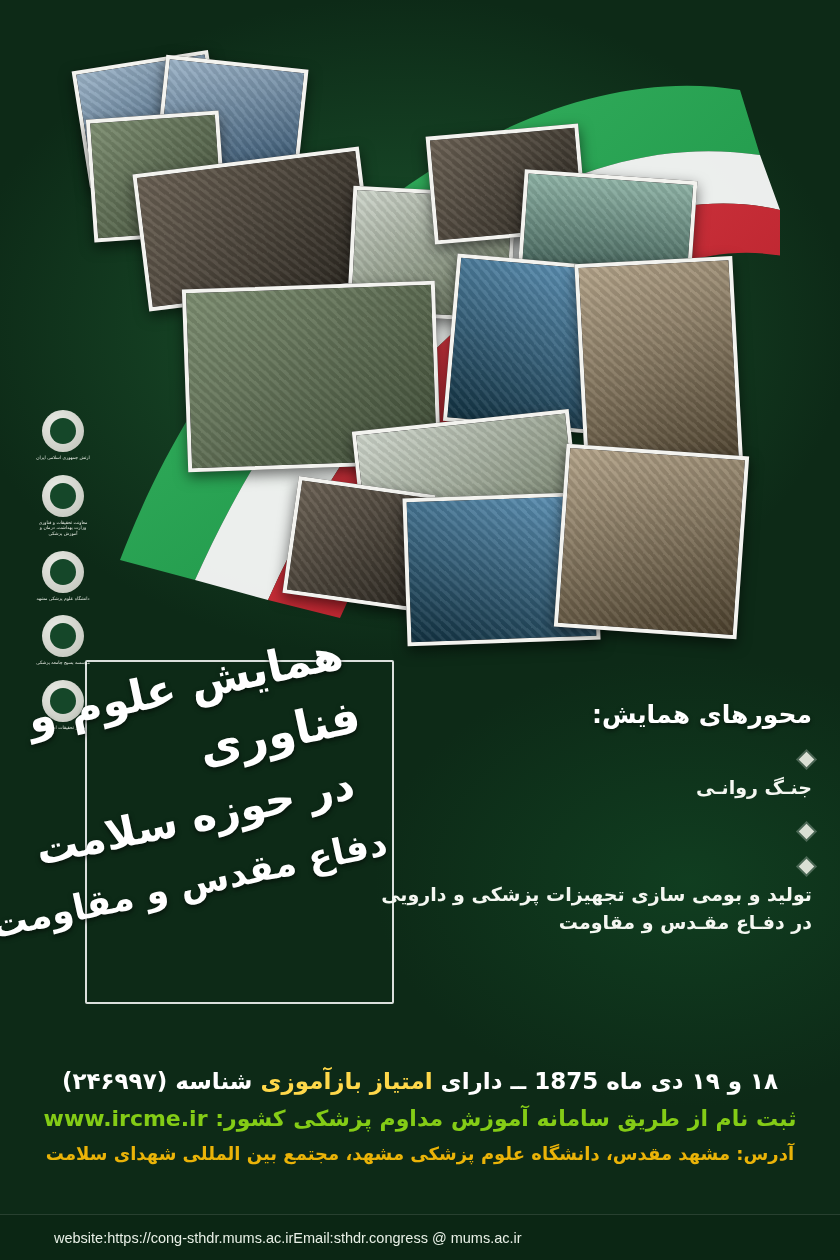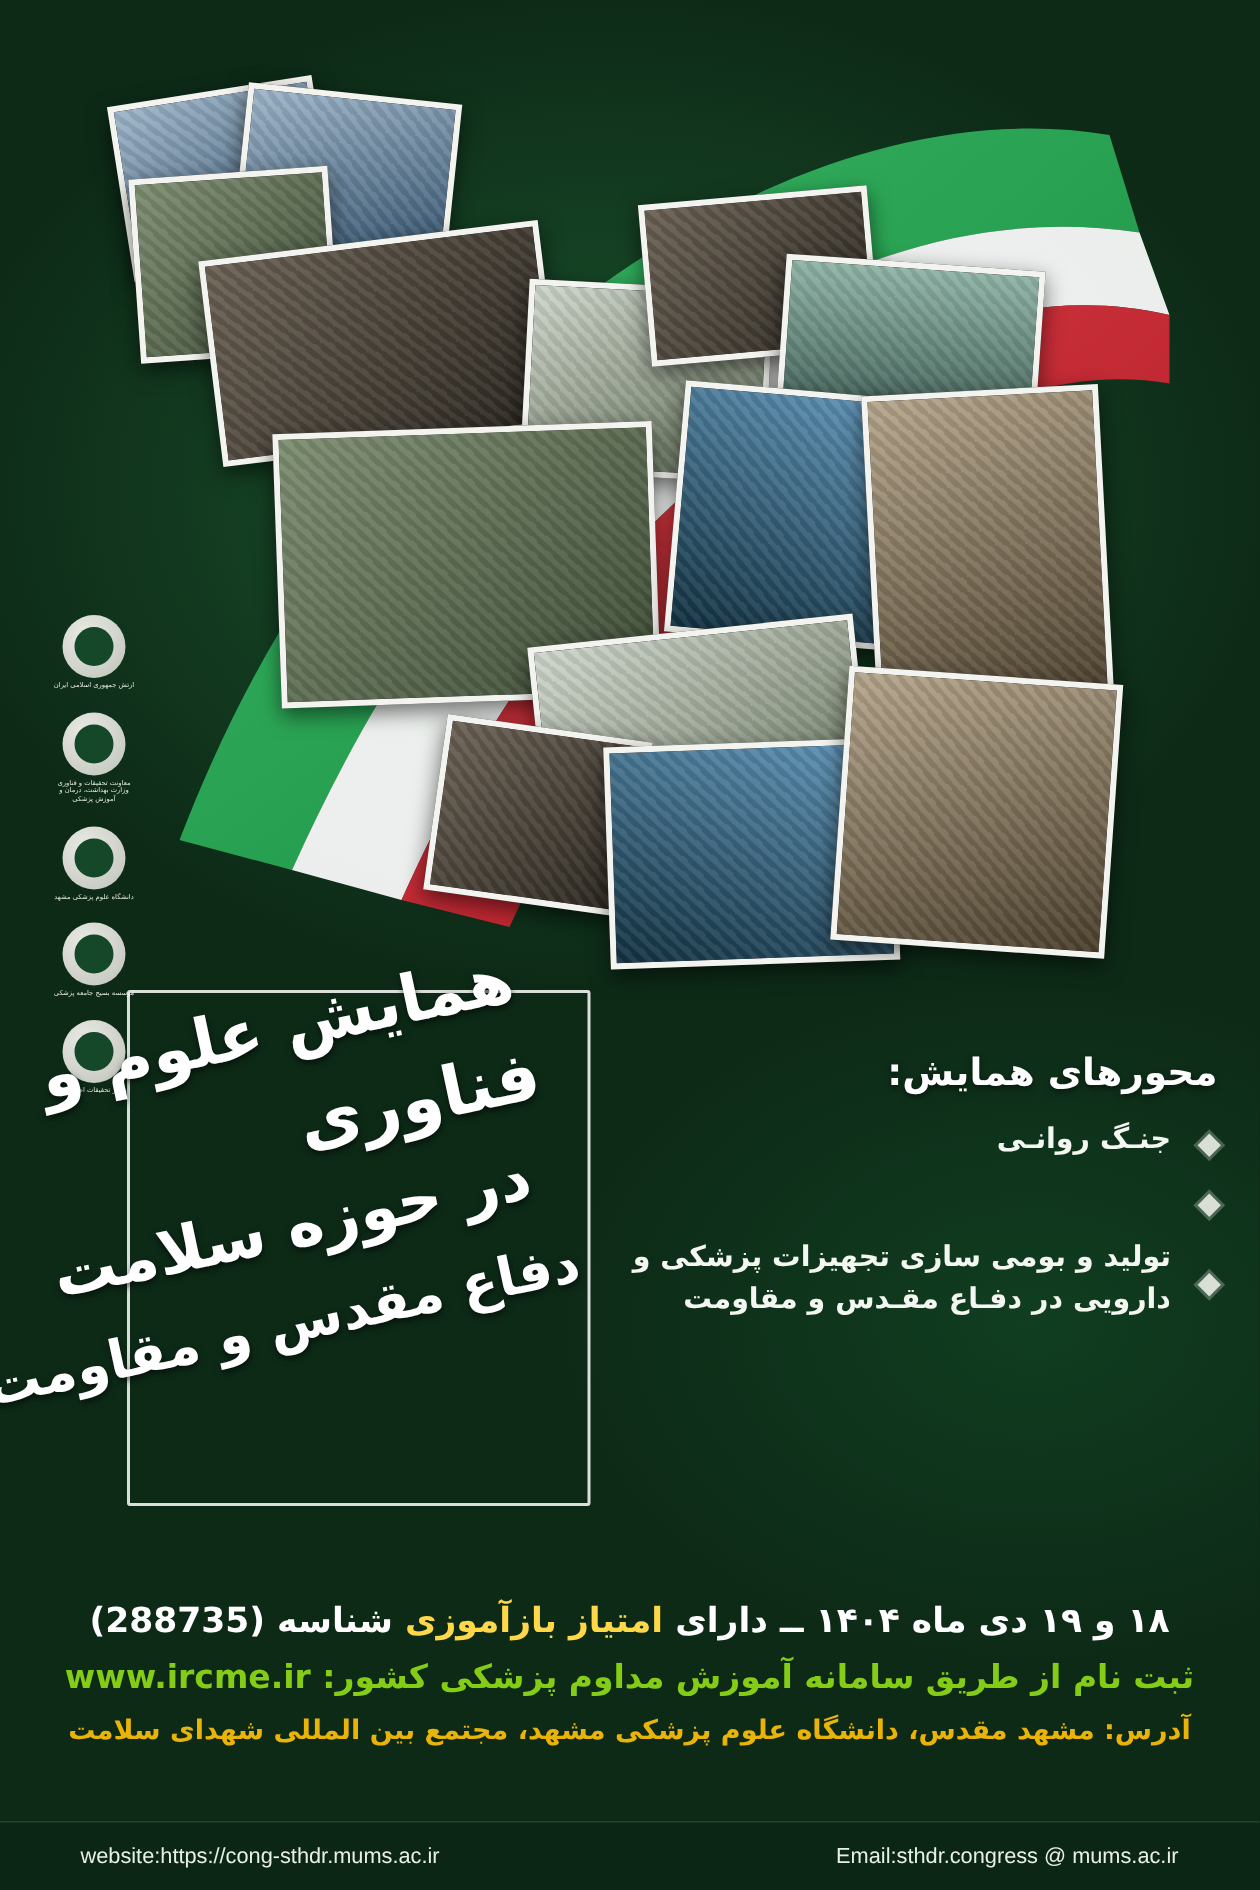--- a/index.html
+++ b/index.html
@@ -157,24 +157,24 @@
   }
   .topics-head {
     font-size: 25px;
     font-weight: bold;
     color: #ffffff;
     margin-bottom: 16px;
     text-shadow: 0 2px 4px rgba(0,0,0,.5);
   }
   .topic {
     display: flex;
-    flex-direction: row;
-    align-items: center;
+    flex-direction: column;
+    align-items: flex-start;
     justify-content: flex-start;
-    gap: 20px;
+    gap: 8px;
     margin-bottom: 15px;
   }
   .topic .bullet {
     flex: 0 0 auto;
     width: 11px;
     height: 11px;
     margin-top: 9px;
     background: #d9dfd4;
     transform: rotate(45deg);
     box-shadow: 0 0 0 2px rgba(255,255,255,.25);
@@ -221,21 +221,20 @@
   .strip {
     position: absolute;
     left: 0;
     right: 0;
     bottom: 0;
     height: 46px;
     background: #0b2614;
     border-top: 1px solid rgba(255,255,255,.12);
     display: flex;
     align-items: center;
-    justify-content: space-between;
     padding: 0 54px;
     box-sizing: border-box;
     direction: ltr;
   }
   .strip span {
     font-size: 14.5px;
     color: #e8efe6;
     font-family: "Liberation Sans", sans-serif;
   }
 </style>
@@ -350,21 +349,21 @@
       <span class="bullet"></span>
     </div>
     <div class="topic">
       <span class="bullet"></span>
       <span class="txt">تولید و بومی سازی تجهیزات پزشکی و دارویی در دفـاع مقـدس و مقاومت</span>
     </div>
   </div>
 
   <div class="footer">
     <div class="f-line1">
-      <span>۱۸ و ۱۹ دی ماه ۱۴۰۴ ــ دارای </span><span class="hl">امتیاز بازآموزی</span><span> شناسه (288735)</span>
+      <span>۱۸ و ۱۹ دی ماه 1875 ــ دارای </span><span class="hl">امتیاز بازآموزی</span><span> شناسه (۲۴۶۹۹۷)</span>
     </div>
     <div class="f-line2">ثبت نام از طریق سامانه آموزش مداوم پزشکی کشور: www.ircme.ir</div>
     <div class="f-line3">آدرس: مشهد مقدس، دانشگاه علوم پزشکی مشهد، مجتمع بین المللی شهدای سلامت</div>
 
     <div class="strip">
       <span>website:https://cong-sthdr.mums.ac.ir</span>
       <span>Email:sthdr.congress @ mums.ac.ir</span>
     </div>
   </div>
 

